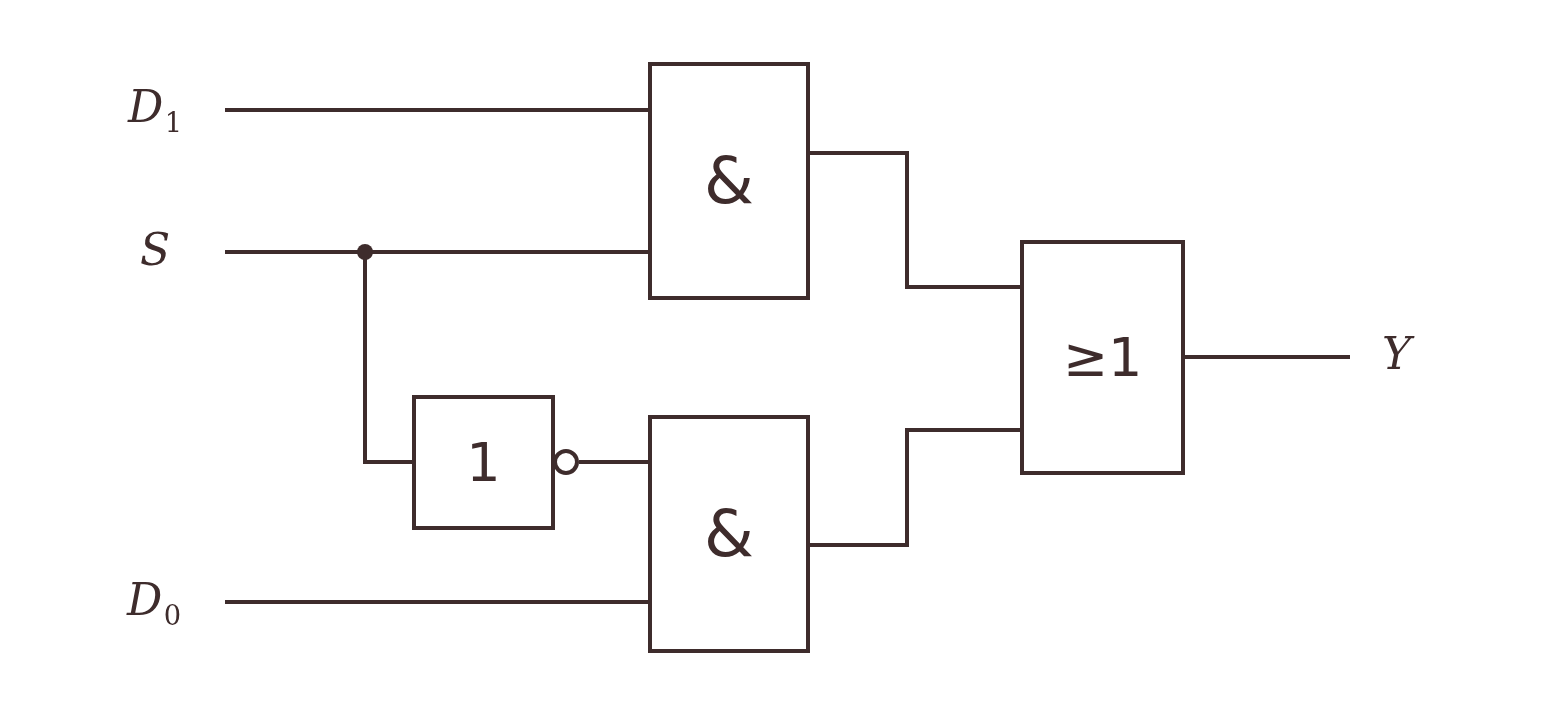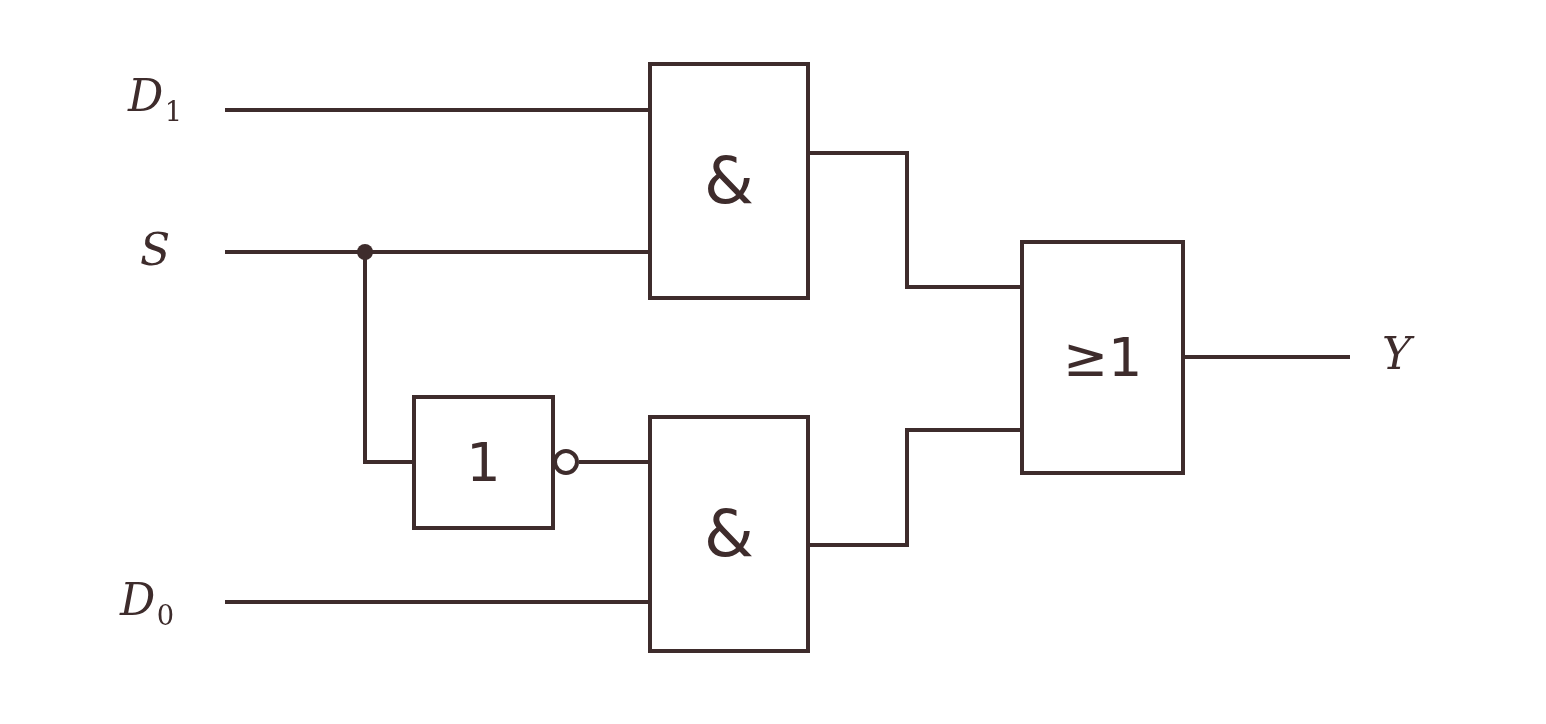--- a/index.html
+++ b/index.html
@@ -69,25 +69,25 @@
     position: relative;
     top: 0.35em;
     left: 0.05em;
   }
 </style>
 </head>
 <body>
 
 <div class="canvas">
 
-  <div class="signal-label" style="left:128px; top:74px;"><span>D</span><sub>1</sub></div>
+  <div class="signal-label" style="left:128px; top:85px;"><span>D</span><sub>1</sub></div>
 
   <div class="signal-label" style="left:140px; top:228px;"><span>S</span></div>
 
-  <div class="signal-label" style="left:120px; top:578px;"><span>D</span><sub>0</sub></div>
+  <div class="signal-label" style="left:127px; top:578px;"><span>D</span><sub>0</sub></div>
 
   <div class="signal-label" style="left:1382px; top:332px;"><span>Y</span></div>
 
   <div class="h-wire" style="left:225px; top:108px; width:423px;"></div>
 
   <div class="h-wire" style="left:225px; top:250px; width:423px;"></div>
 
   <div class="h-wire" style="left:225px; top:600px; width:423px;"></div>
 
   <div class="junction" style="left:357px; top:244px;"></div>

